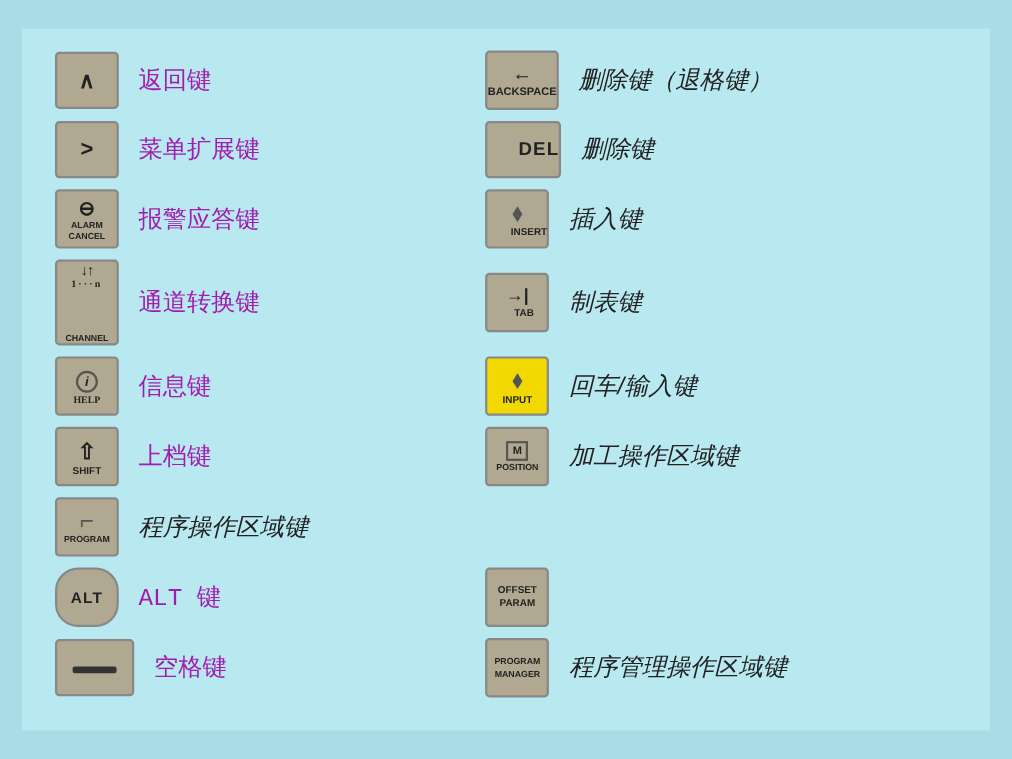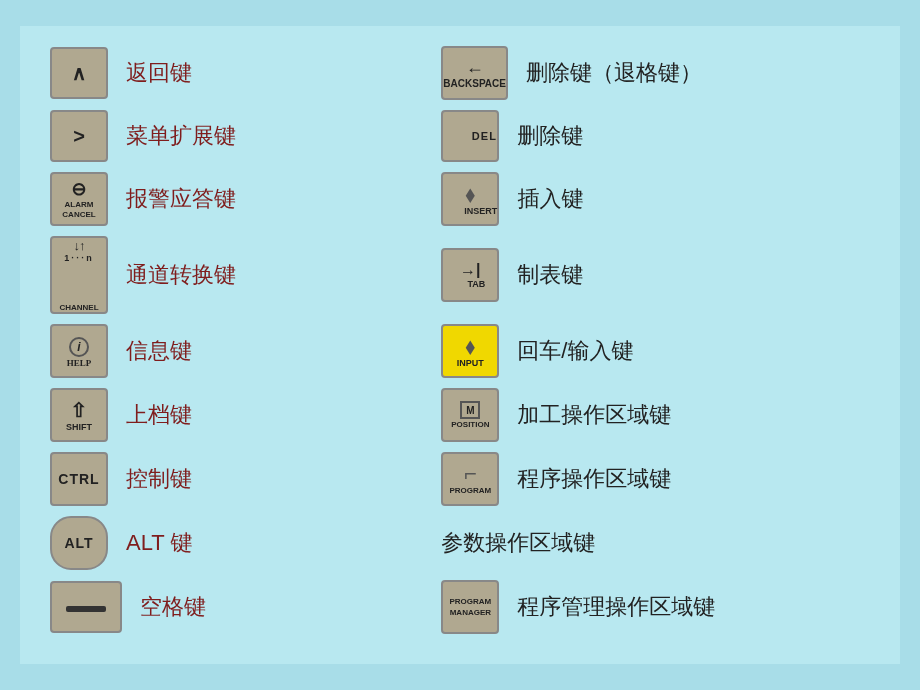--- a/index.html
+++ b/index.html
@@ -37,22 +37,23 @@
 
     .right-col {
       display: flex;
       align-items: center;
       width: 460px;
       gap: 18px;
     }
 
     .key-label {
       font-size: 22px;
-      color: #7f1d1d;
+      color: #a21caf;
       min-width: 160px;
+      font-family: Liberation Mono, monospace;
     }
 
     
     .key-btn {
       display: inline-flex;
       flex-direction: column;
       align-items: center;
       justify-content: center;
       background-color: #b0a890;
       border: 2px solid #888;
@@ -183,20 +184,21 @@
     
     .key-program-manager {
       font-size: 8px;
       line-height: 1.3;
     }
 
     .description {
       font-size: 22px;
       color: #222;
       white-space: nowrap;
+      font-style: italic;
     }
 
     .icon-circle {
       width: 20px;
       height: 20px;
       border: 2px solid #555;
       border-radius: 50%;
       display: inline-flex;
       align-items: center;
       justify-content: center;
@@ -247,21 +249,21 @@
   </div>
 
   <div class="row">
     <div class="left-col">
       <div class="key-btn" style="min-width:58px;min-height:52px;font-size:20px;font-weight:bold;">
         <span>&gt;</span>
       </div>
       <span class="key-label">菜单扩展键</span>
     </div>
     <div class="right-col">
-      <div class="key-btn" style="min-width:58px;min-height:52px;font-size:11px;font-weight:bold;letter-spacing:1px;padding-left:28px;">
+      <div class="key-btn" style="min-width:58px;min-height:52px;font-size:17px;font-weight:bold;letter-spacing:1px;padding-left:28px;">
         <span>DEL</span>
       </div>
       <span class="description">删除键</span>
     </div>
   </div>
 
   <div class="row">
     <div class="left-col">
       <div class="key-btn key-alarm" style="min-width:58px;min-height:54px;">
         <span style="font-size:18px;">⊖</span>
@@ -275,21 +277,21 @@
         <span style="font-size:9px;padding-left:21px;">INSERT</span>
       </div>
       <span class="description">插入键</span>
     </div>
   </div>
 
   <div class="row">
     <div class="left-col">
       <div class="key-btn key-channel" style="min-width:58px;min-height:54px;">
         <span style="font-size:13px;letter-spacing:-1px;">↓↑</span>
-        <span style="font-size:9px;letter-spacing:2px;">1···n</span>
+        <span style="font-size:9px;letter-spacing:2px;font-family:Liberation Serif, serif;">1···n</span>
         <span style="font-size:8px;margin-top:40px;">CHANNEL</span>
       </div>
       <span class="key-label">通道转换键</span>
     </div>
     <div class="right-col">
       <div class="key-btn key-tab" style="min-width:58px;min-height:54px;">
         <span class="tab-arrow">→|</span>
         <span style="font-size:9px;margin-left:12px;">TAB</span>
       </div>
       <span class="description">制表键</span>
@@ -324,44 +326,40 @@
     <div class="right-col">
       <div class="key-btn key-position" style="min-width:58px;min-height:54px;">
         <div class="position-box">M</div>
         <span style="font-size:8px;">POSITION</span>
       </div>
       <span class="description">加工操作区域键</span>
     </div>
   </div>
 
   <div class="row">
-    <div class="left-col">
-      <div class="key-btn key-ctrl" style="min-width:58px;min-height:54px;">
-        <span>CTRL</span>
-      </div>
-      <span class="key-label">控制键</span>
-    </div>
     <div class="right-col">
       <div class="key-btn key-program" style="min-width:58px;min-height:54px;">
         <span class="program-bracket">⌐</span>
         <span style="font-size:8px;">PROGRAM</span>
       </div>
       <span class="description">程序操作区域键</span>
     </div>
   </div>
 
   <div class="row">
     <div class="left-col">
       <div class="key-btn key-alt" style="min-width:58px;min-height:54px;border-radius:21px;">
         <span>ALT</span>
       </div>
       <span class="key-label">ALT 键</span>
     </div>
     <div class="right-col">
-      <span class="description">参数操作区域键</span>
+      <div class="key-btn key-offset" style="min-width:58px;min-height:54px;">
+        <span style="font-size:9px;text-align:center;line-height:1.3;">OFFSET<br>PARAM</span>
+      </div>
     </div>
   </div>
 
   <div class="row">
     <div class="left-col">
       <div class="key-btn key-space" style="min-width:72px;min-height:52px;justify-content:center;">
         <div class="space-bar"></div>
       </div>
       <span class="key-label">空格键</span>
     </div>

